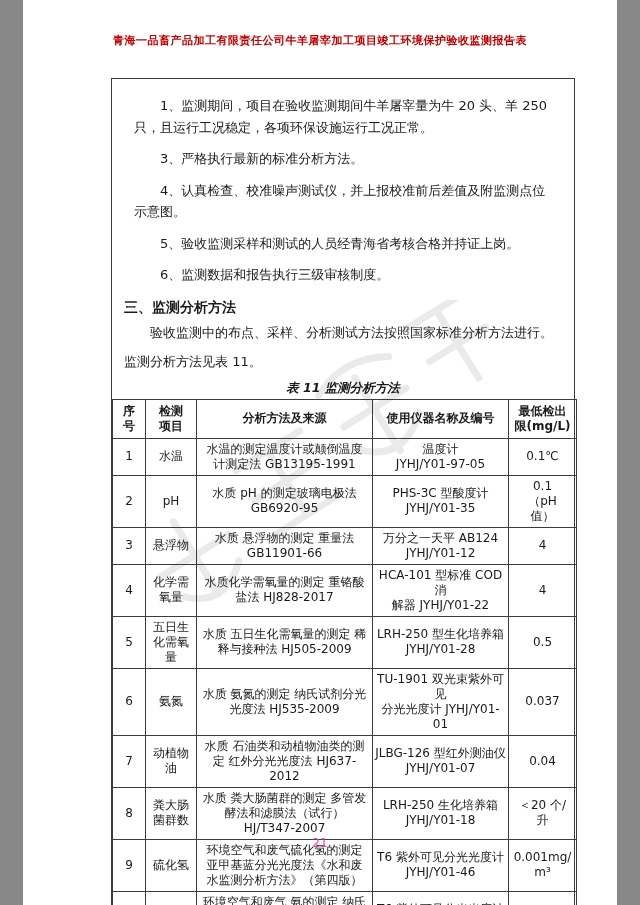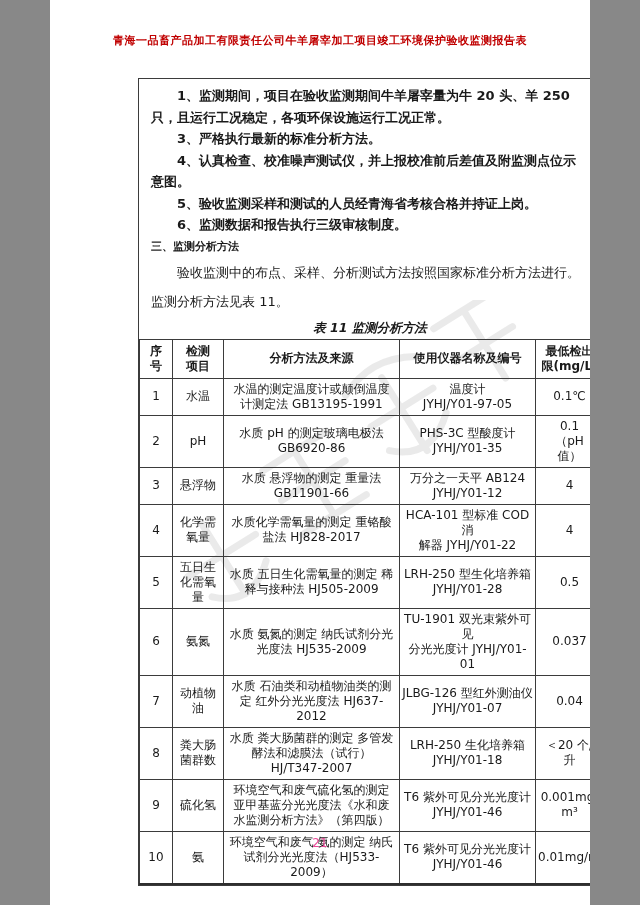--- a/index.html
+++ b/index.html
@@ -1,18 +1,18 @@
 <!DOCTYPE html>
 <html><head>
 <meta charset="utf-8">
 <style>
   html,body{margin:0;padding:0;background:#888;}
   .page{
     position:relative;
-    width:540px;height:905px;
+    width:594px;height:905px;
     margin:0 auto;
     background:#ffffff;
     font-family:"DejaVu Sans", sans-serif;
     color:#1a1a1a;
     overflow:hidden;
   }
   .doc-title{
     position:absolute;
     top:33px;left:0;right:0;
     text-align:center;
@@ -27,26 +27,25 @@
     width:464px;
     box-sizing:border-box;
     border:1.5px solid #3b3b3b;
   }
   .body-text{
     padding:6px 12px 0 12px;
     font-size:13px;
     line-height:21.5px;
   }
   .body-text p{
-    margin:0;
+    margin:10px;
     text-indent:2em;
-    font-weight:bold;
   }
   .section-heading{
-    font-size:11px;
+    font-size:14px;
     font-weight:bold;
     line-height:22px;
     margin:0;
     padding:0 12px;
   }
   .section-intro{
     padding:0 12px;
     font-size:13px;
     line-height:29px;
     text-indent:2em;
@@ -157,21 +156,21 @@
           <td>水温的测定温度计或颠倒温度
 计测定法 GB13195-1991</td>
           <td>温度计
 JYHJ/Y01-97-05</td>
           <td>0.1℃</td>
         </tr>
           <tr>
           <td>2</td>
           <td>pH</td>
           <td>水质 pH 的测定玻璃电极法
-GB6920-86</td>
+GB6920-95</td>
           <td>PHS-3C 型酸度计
 JYHJ/Y01-35</td>
           <td>0.1
 （pH
 值）</td>
         </tr>
           <tr>
           <td>3</td>
           <td>悬浮物</td>
           <td>水质 悬浮物的测定 重量法

